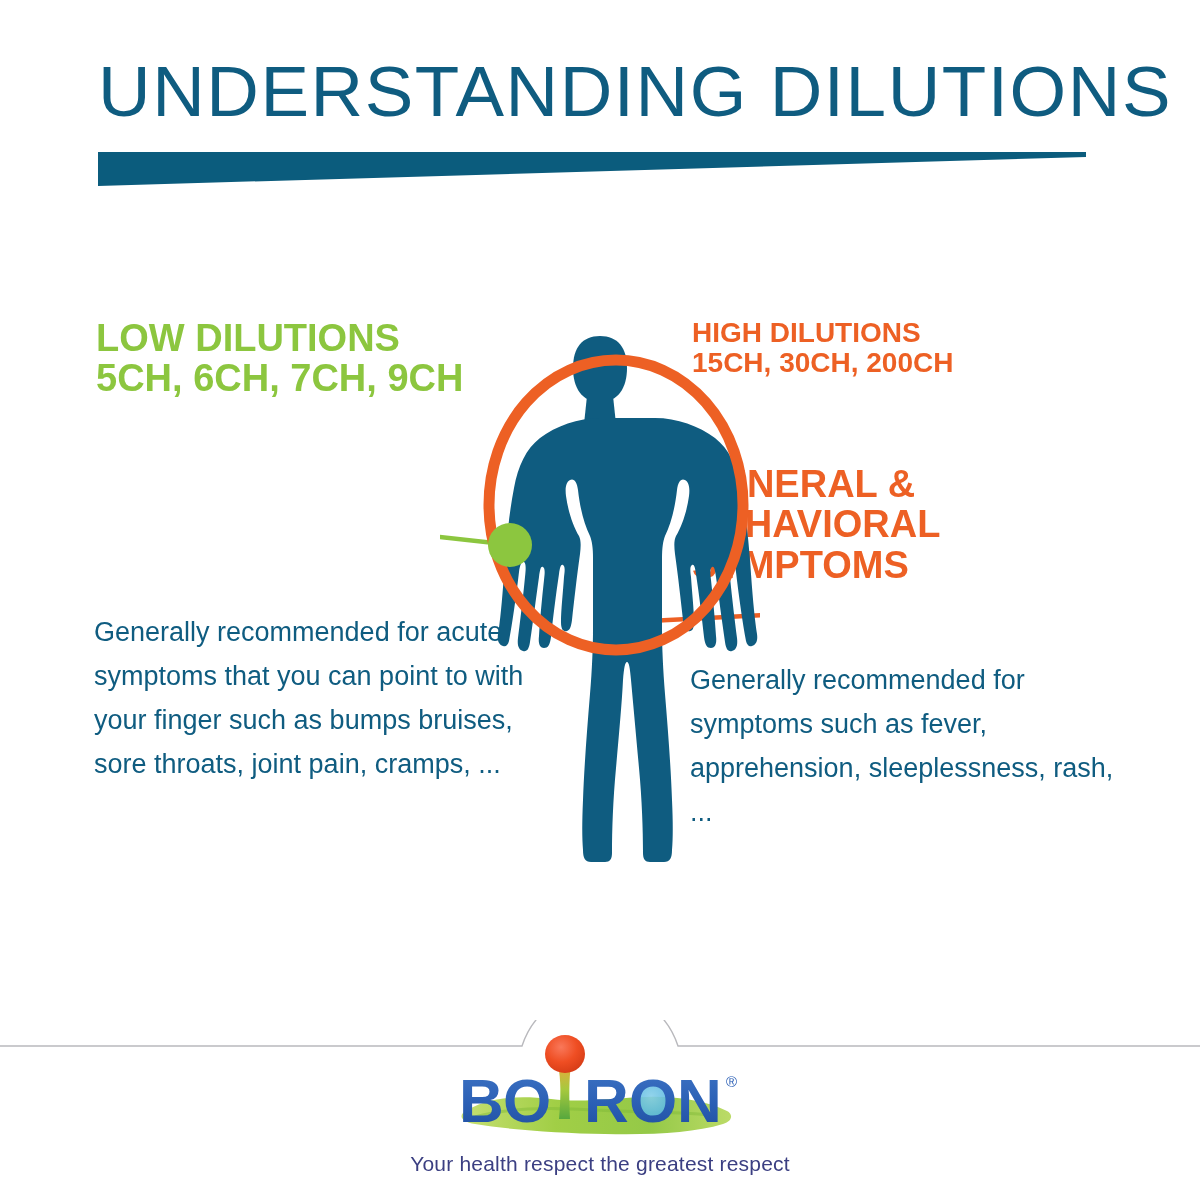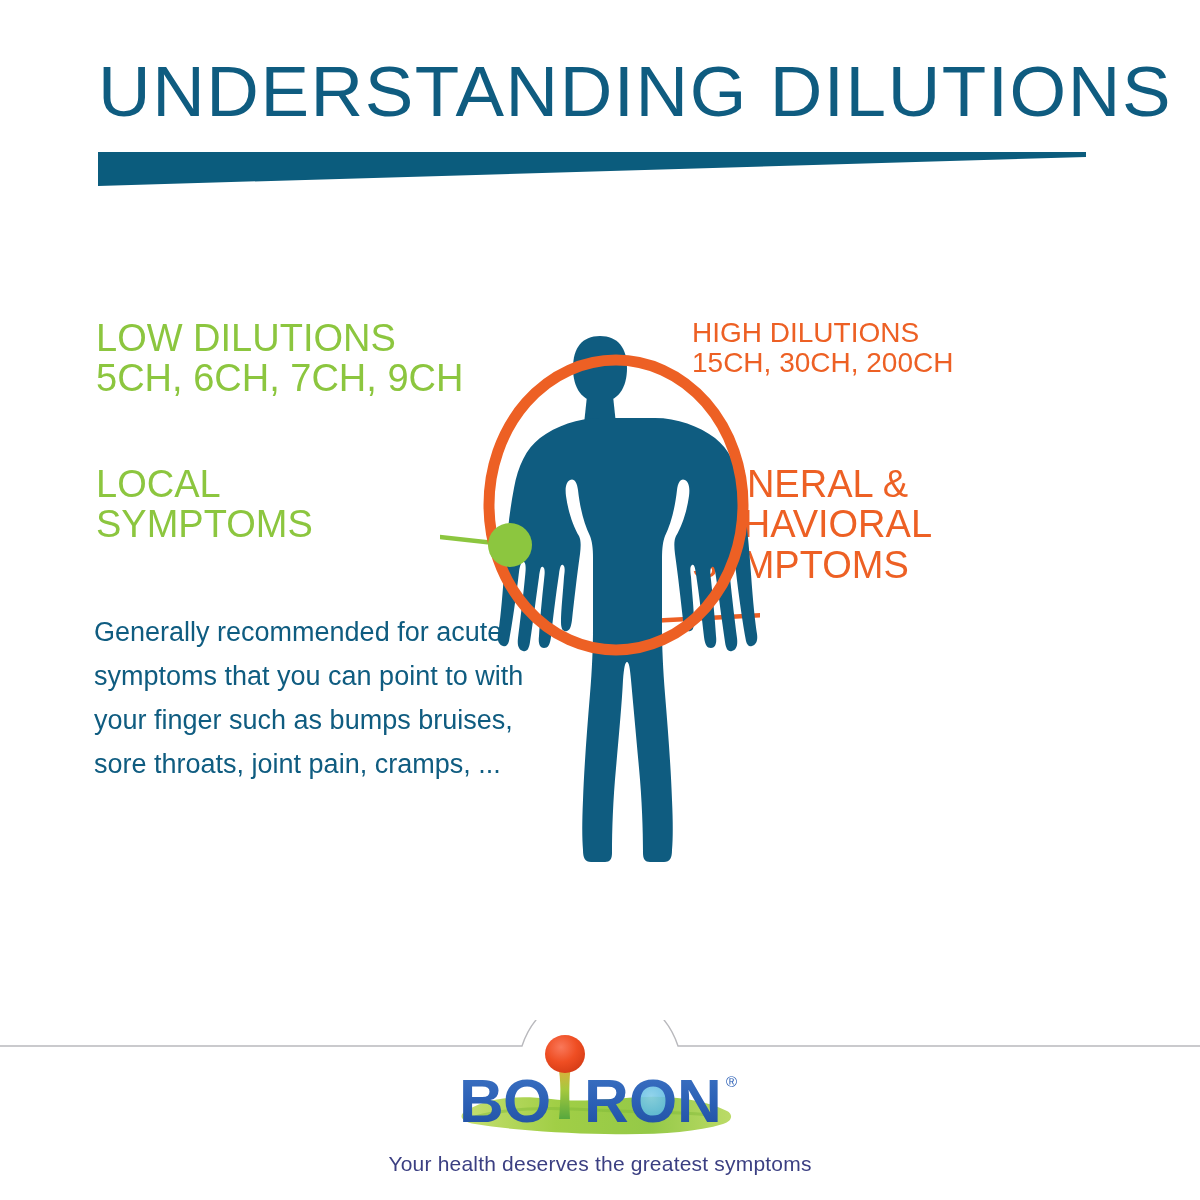--- a/index.html
+++ b/index.html
@@ -32,21 +32,21 @@
   .title-rule{
     position:absolute;
     left:98px; top:152px;
     width:988px; height:34px;
     overflow:visible;
   }
 
   
   .head{
     position:absolute;
-    font-weight:400;
+    font-weight:700;
     line-height:1.06;
     letter-spacing:0px;
     white-space:pre-line;
   }
   .head-low{
     left:96px; top:318px;
     font-size:38px;
     color:#8cc63f;
   }
   .head-high{
@@ -121,32 +121,31 @@
 
   <div class="title-rule">
     <svg width="988" height="34" viewBox="0 0 988 34" xmlns="http://www.w3.org/2000/svg">
       <polygon points="0,0 988,0 988,5 0,34" fill="#0b5c7d"></polygon>
     </svg>
   </div>
 
   <div class="head head-low">LOW DILUTIONS
 5CH, 6CH, 7CH, 9CH</div>
 
-  <div class="head head-local">LOCAL
-SYMPTOMS</div>
 
   <div class="para para-left">Generally recommended for acute symptoms that you can point to with your finger such as bumps bruises, sore throats, joint pain, cramps, ...</div>
 
   <div class="head head-high">HIGH DILUTIONS
 15CH, 30CH, 200CH</div>
 
   <div class="head head-general">GENERAL &amp;
 BEHAVIORAL
 SYMPTOMS</div>
 
+  <div class="para para-right">Generally recommended for symptoms such as fever, apprehension, sleeplessness, rash, ...</div>
 
   <div class="figure-wrap">
     <svg width="320" height="560" viewBox="0 0 320 560" xmlns="http://www.w3.org/2000/svg">
 
       <line x1="-92" y1="197" x2="72" y2="215" stroke="#8cc63f" stroke-width="4.5" stroke-linecap="round"></line>
 
       <path d="M 190 292 L 366 283 L 366 272" fill="none" stroke="#ed6024" stroke-width="4.5" stroke-linecap="round" stroke-linejoin="round"></path>
 
       <g fill="#0f5c80">
 
@@ -305,15 +304,15 @@
         <text x="48" y="87">O</text>
         <text x="129" y="87">R</text>
         <text x="174" y="87">O</text>
         <text x="222" y="87">N</text>
       </g>
 
       <text x="271" y="52" font-family="'Liberation Sans','DejaVu Sans',sans-serif" font-size="15" fill="#2b5fb5">®</text>
     </svg>
   </div>
 
-  <div class="tagline">Your health deserves the greatest symptoms</div>
+  <div class="tagline">Your health respect the greatest respect</div>
 
 </div>
 
 </body></html>

